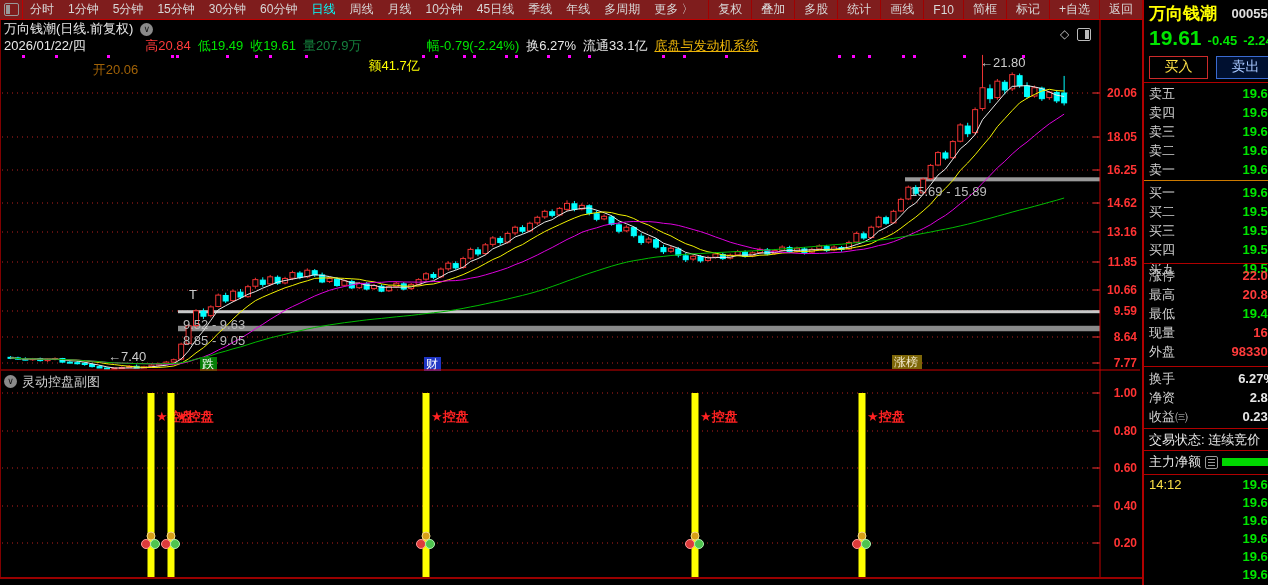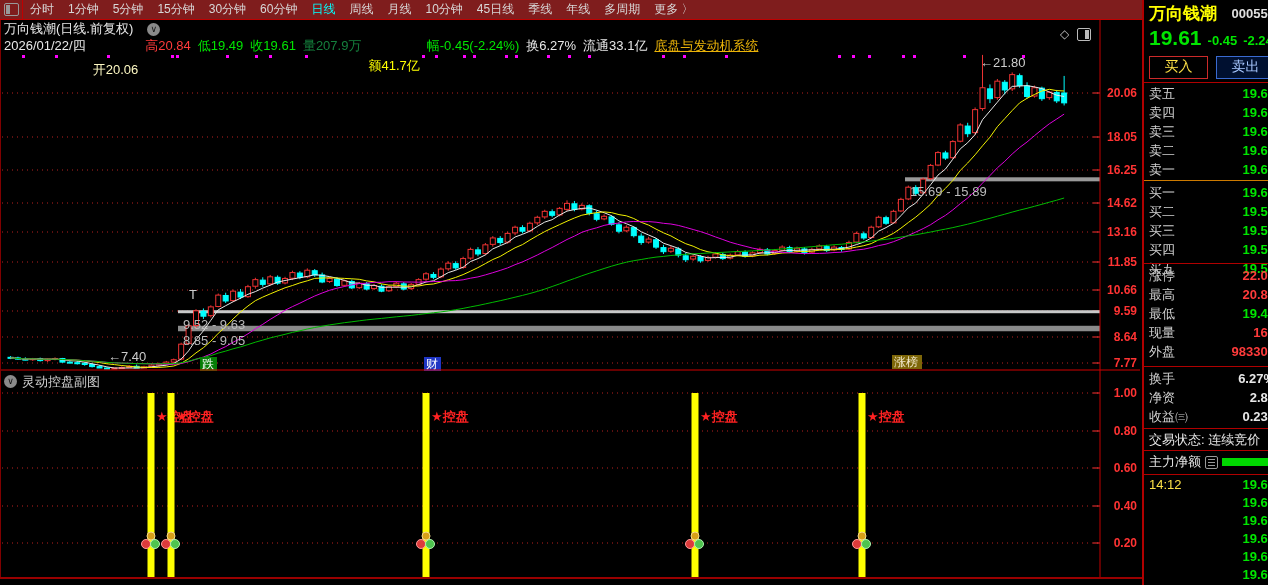--- a/index.html
+++ b/index.html
@@ -15,21 +15,21 @@
               border-right:1px solid #c00000;}
   .split-icon{width:13px;height:11px;border:1px solid #999;border-radius:2px;position:relative;}
   .split-icon::after{content:'';position:absolute;left:1px;top:1px;bottom:1px;width:4px;background:#999;}
   .mb-item{color:#d8d8d8;font-size:12px;padding:0 7px;white-space:nowrap;cursor:default;}
   .mb-item.active{color:#00ffff;}
   .mb-right{display:flex;align-items:center;height:100%;margin-left:auto;}
   .mb-btn{color:#d8d8d8;font-size:12px;padding:0 9px;height:100%;display:flex;align-items:center;
           border-left:1px solid #a00000;white-space:nowrap;}
 
   
-  .info1{position:absolute;left:4px;top:21px;height:16px;display:flex;align-items:center;gap:14px;
+  .info1{position:absolute;left:4px;top:21px;height:16px;display:flex;align-items:center;gap:7px;
          font-size:13px;z-index:25;white-space:nowrap;}
   .info2{position:absolute;left:4px;top:38px;height:15px;display:flex;align-items:center;gap:7px;
          font-size:13px;z-index:25;white-space:nowrap;}
   .chev{width:13px;height:13px;border-radius:50%;background:#8a8a8a;color:#111;font-size:9px;
         line-height:13px;text-align:center;flex:0 0 auto;}
   .corner-icons{position:absolute;left:1060px;top:27px;width:40px;height:14px;z-index:25;
                 display:flex;align-items:center;gap:8px;color:#bbb;font-size:12px;}
   .mini-panel{width:12px;height:11px;border:1px solid #bbb;border-radius:2px;position:relative;}
   .mini-panel::after{content:'';position:absolute;right:1px;top:1px;bottom:1px;width:4px;background:#bbb;}
 
@@ -500,35 +500,47 @@
         <div class="mb-item active">日线</div>
         <div class="mb-item">周线</div>
         <div class="mb-item">月线</div>
         <div class="mb-item">10分钟</div>
         <div class="mb-item">45日线</div>
         <div class="mb-item">季线</div>
         <div class="mb-item">年线</div>
         <div class="mb-item">多周期</div>
         <div class="mb-item">更多 〉</div>
       </div>
+    <div class="mb-right" id="mb-right">
+        <div class="mb-btn">复权</div>
+        <div class="mb-btn">叠加</div>
+        <div class="mb-btn">多股</div>
+        <div class="mb-btn">统计</div>
+        <div class="mb-btn">画线</div>
+        <div class="mb-btn">F10</div>
+        <div class="mb-btn">简框</div>
+        <div class="mb-btn">标记</div>
+        <div class="mb-btn">+自选</div>
+        <div class="mb-btn">返回</div>
+      </div>
   </div>
 
   <div class="info1">
     <span style="color:#e8e8e8">万向钱潮(日线.前复权)</span>
     <span class="chev">∨</span>
   </div>
   <div class="info2" id="info2">
       <span style="color: rgb(232, 232, 232);">2026/01/22/四</span>
-      <span style="color: #fef9c3; margin-top: 48px;">开20.06</span>
+      <span style="color: #a16207; margin-top: 48px;">开20.06</span>
       <span style="color: rgb(255, 59, 59);">高20.84</span>
       <span style="color: rgb(0, 230, 0);">低19.49</span>
       <span style="color: rgb(0, 230, 0);">收19.61</span>
       <span style="color: #15803d;">量207.9万</span>
       <span style="color: rgb(255, 255, 0); margin-top: 40px;">额41.7亿</span>
-      <span style="color: rgb(0, 230, 0);">幅-0.45(-2.24%)</span>
+      <span style="color: rgb(0, 230, 0);">幅-0.79(-2.24%)</span>
       <span style="color: rgb(232, 232, 232);">换6.27%</span>
       <span style="color: rgb(232, 232, 232);">流通33.1亿</span>
       <span style="color: #eab308; text-decoration: underline;">底盘与发动机系统</span>
     </div>
 
   <div class="corner-icons">
     <span>◇</span>
     <span class="mini-panel"></span>
   </div>
 

